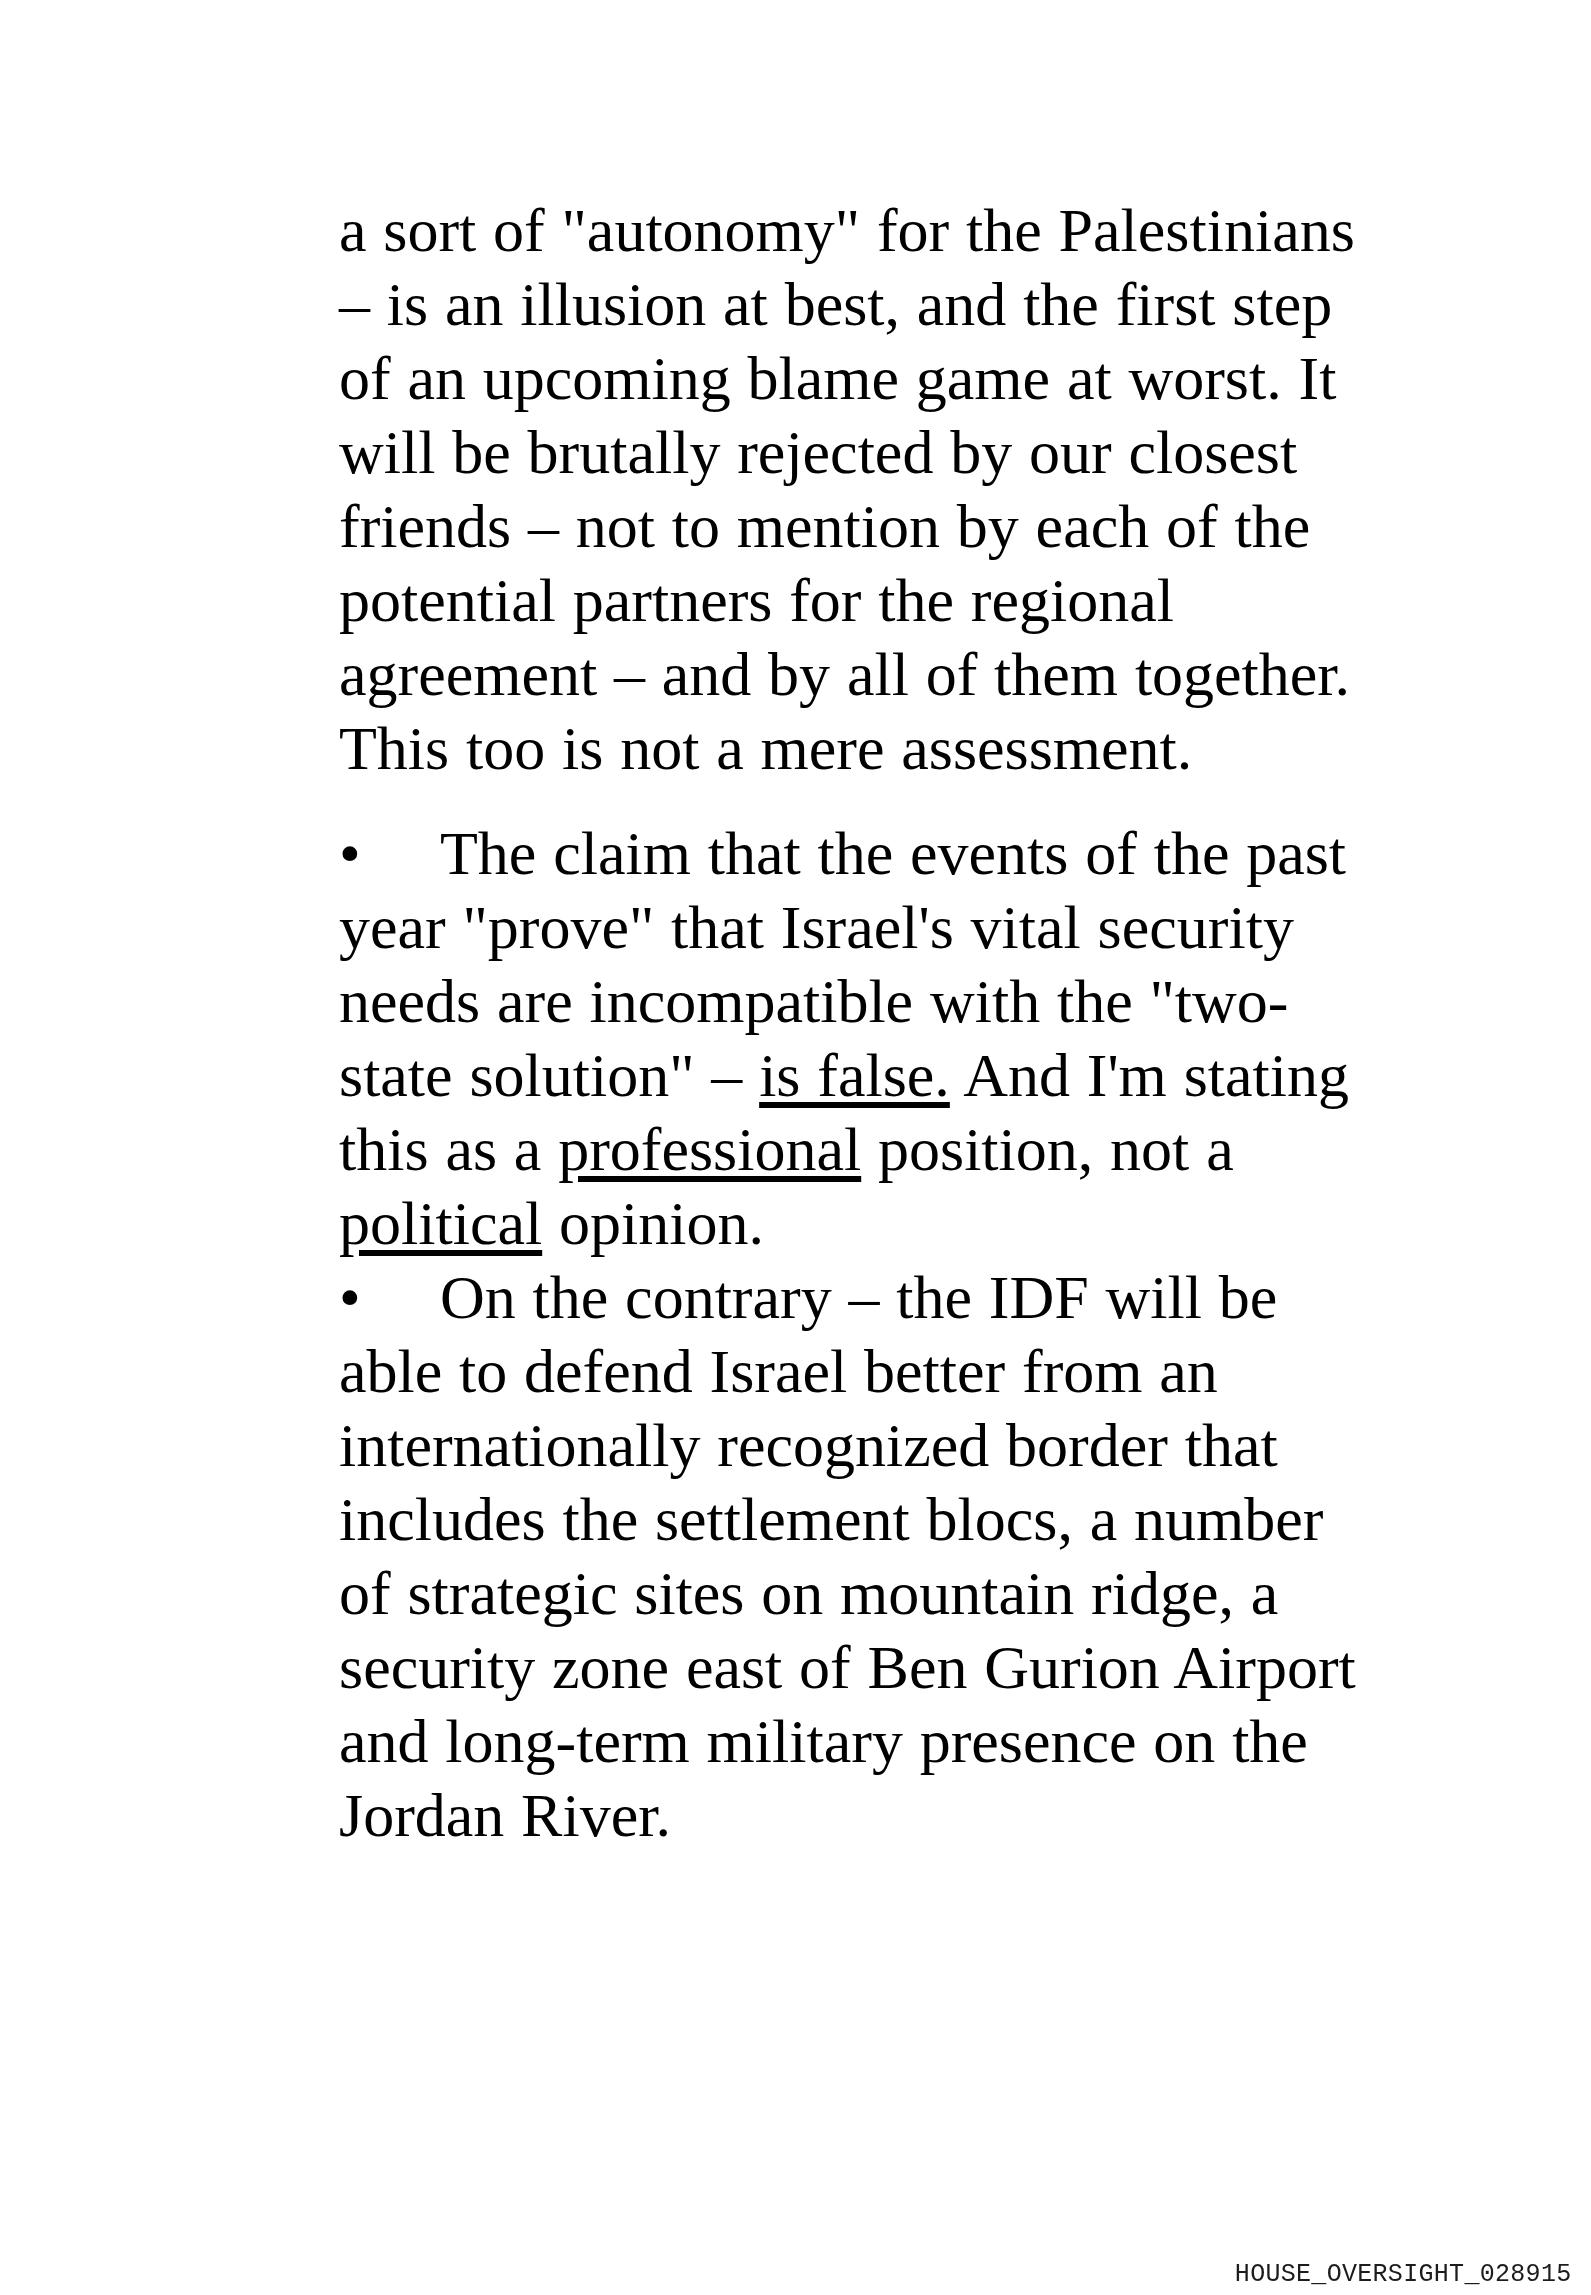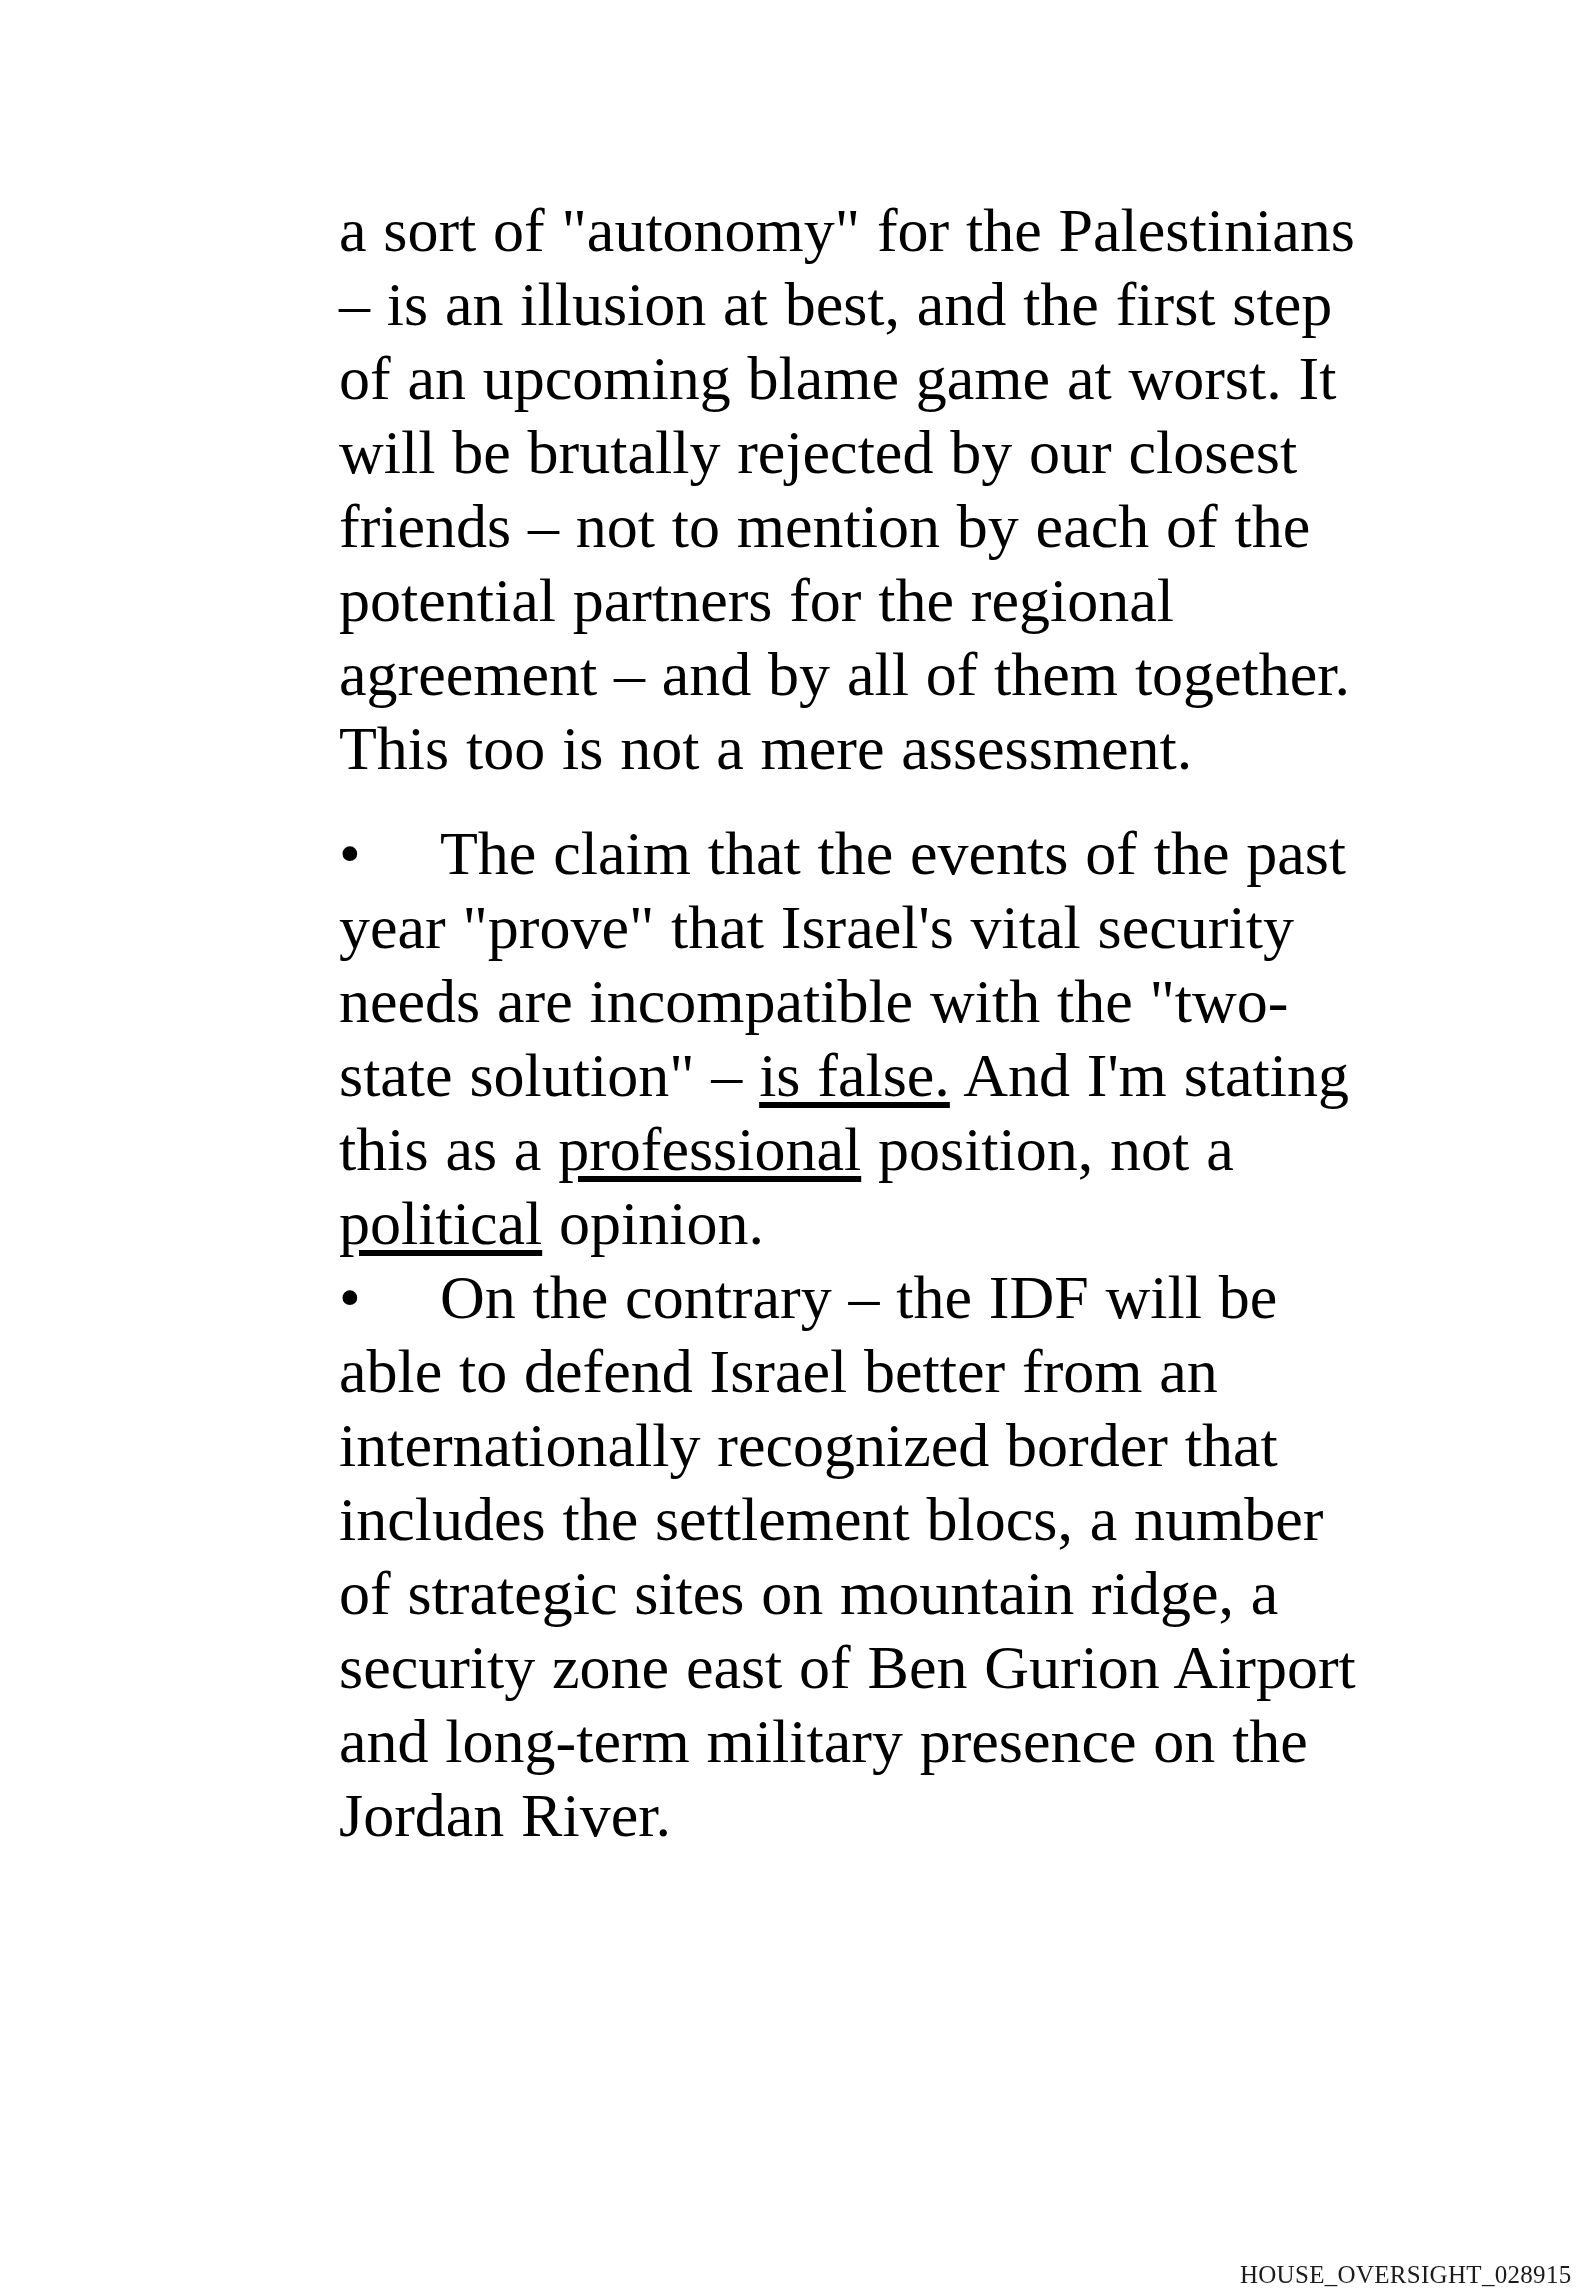--- a/index.html
+++ b/index.html
@@ -43,21 +43,21 @@
     vertical-align: baseline;
   }
   .u {
     text-decoration: underline;
     text-underline-offset: 6.4px;
   }
   .footer-label {
     position: absolute;
     right: 20.5px;
     bottom: 6.4px;
-    font-family: Liberation Serif, serif;
+    font-family: Liberation Mono, monospace;
     font-size: 25px;
     color: #1c1c1c;
     letter-spacing: 0.3px;
   }
 </style>
 </head>
 <body>
 
 <div class="page">
 

